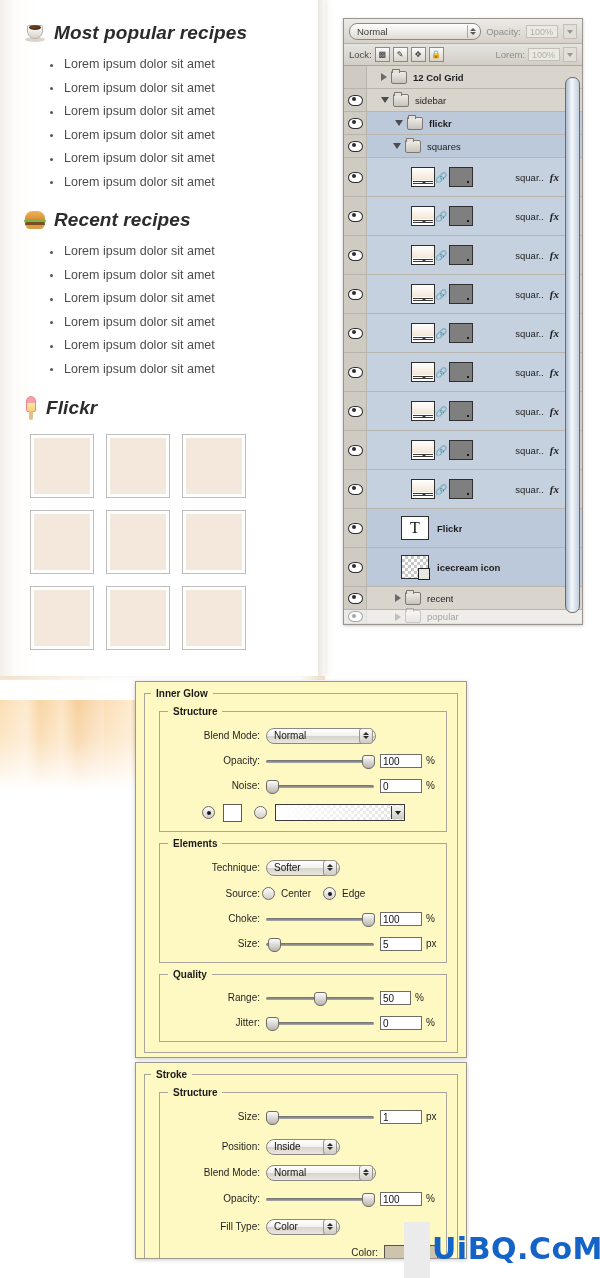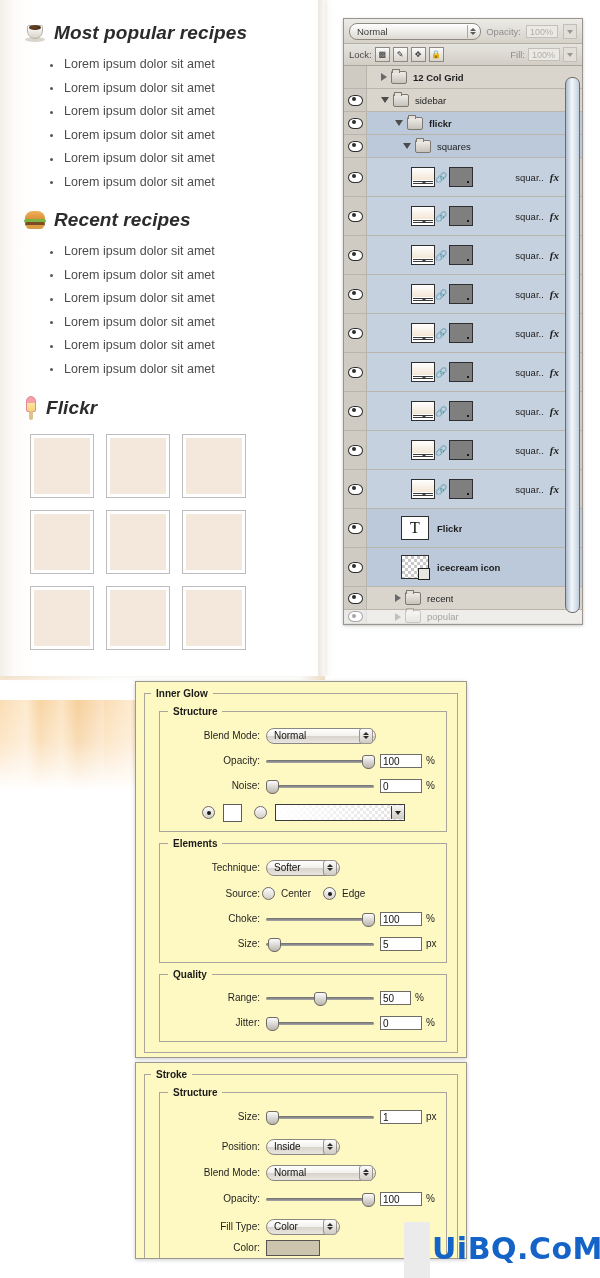--- a/index.html
+++ b/index.html
@@ -359,21 +359,21 @@
       </span>
   </div>
 
   <div class="ps-lockrow">
     <span class="ps-lbl" style="color:#4a4a4a;">Lock:</span>
     <span class="lock-ic">▩</span>
     <span class="lock-ic">✎</span>
     <span class="lock-ic">✥</span>
     <span class="lock-ic">🔒</span>
     <span style="flex:1"></span>
-    <span class="ps-lbl">Fill:</span>
+    <span class="ps-lbl">Lorem:</span>
     <span class="ps-val">100%</span>
     <span class="ps-arrowbtn">
         <i></i>
       </span>
   </div>
 
   <div id="layer-list">
 
     <div class="lrow plain">
       <span class="eyecell"></span>
@@ -403,21 +403,21 @@
         <i class="tri open"></i>
         <i class="folder"></i>
         <span class="lname bold">flickr</span>
       </span>
     </div>
 
     <div class="lrow sel">
       <span class="eyecell">
           <i class="eye"></i>
         </span>
-      <span class="lbody" style="padding-left:36px;text-align:right;">
+      <span class="lbody" style="padding-left:26px;text-align:right;">
         <i class="tri open"></i>
         <i class="folder"></i>
         <span class="lname">squares</span>
       </span>
     </div>
 
     <div class="lrow sel2" style="height:39px;">
       <span class="eyecell">
           <i class="eye"></i>
         </span>
@@ -846,21 +846,21 @@
         <span class="rlbl" style="width:92px;">Fill Type:</span>
         <span class="combo" style="width:74px;margin-left:6px;">
           <span>Color</span>
           <span class="sp">
               <b class="up"></b>
               <b class="dn"></b>
             </span>
         </span>
       </div>
 
-      <div class="row" style="">
+      <div class="row" style="margin-top:5px;justify-content:flex-end;">
         <span class="rlbl" style="width:92px;">Color:</span>
         <span class="colorsw" style="margin-left:6px;"></span>
       </div>
     </fieldset>
   </fieldset>
 </div>
 
 <div id="wm-left">
   <i class="pen"></i>
   <i class="swirl"></i>

